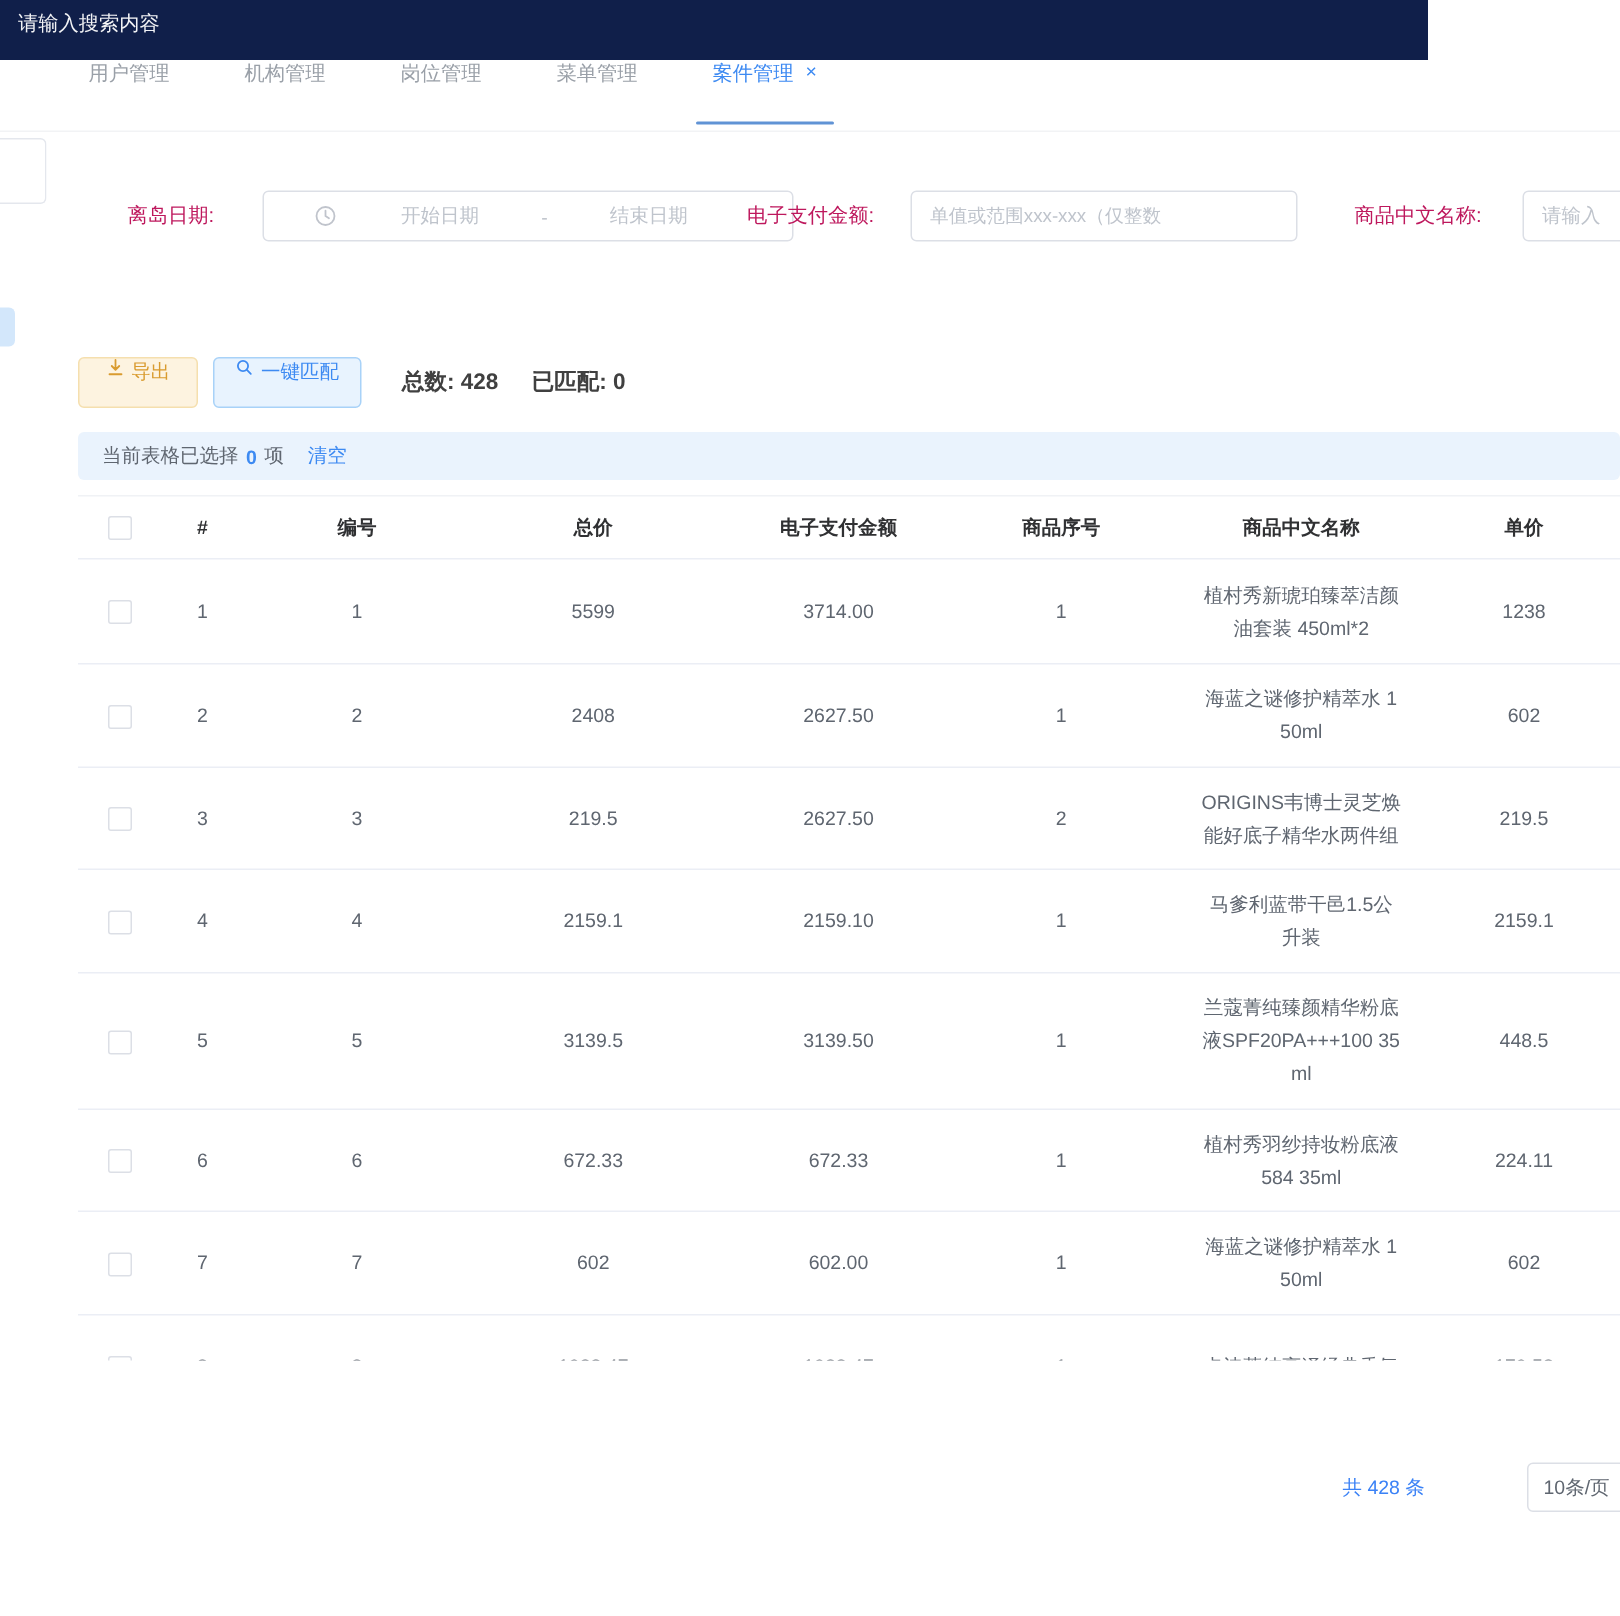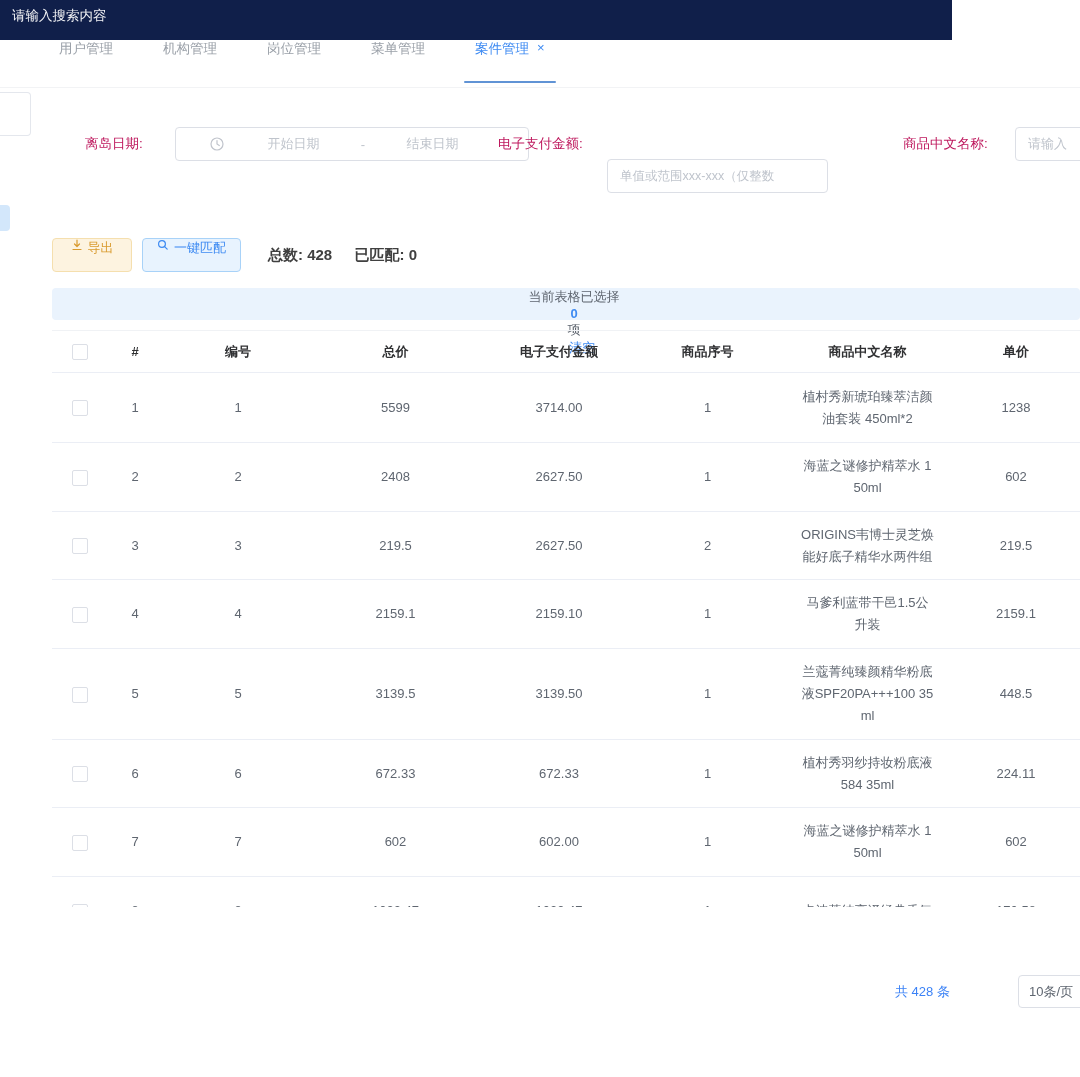--- a/index.html
+++ b/index.html
@@ -43,41 +43,41 @@
   
   .flabel{position:absolute;top:126px;height:36px;line-height:36px;font-size:13.5px;color:#be185d;}
   .finput{
     position:absolute;top:127px;height:34px;background:#fff;
     border:1px solid #dcdfe6;border-radius:4px;box-sizing:border-box;
     display:flex;align-items:center;font-size:13px;color:#bfc4cc;
   }
   .date-range{left:155px;width:354px;padding:0 28px;margin-left:20px;}
   .date-range .seg{flex:1;text-align:center;}
   .clock{width:14px;height:14px;margin:0 2px 0 6px;flex:0 0 auto;}
-  .amount-input{left:607px;width:221px;padding:0 12px;font-size:12.5px;margin-top:32px;}
+  .amount-input{left:607px;width:258px;padding:0 12px;font-size:12.5px;}
   .product-input{left:1015px;width:120px;padding:0 12px;}
   
   .btn{
     position:absolute;top:238px;height:34px;border-radius:4px;box-sizing:border-box;
     display:flex;align-items:flex-start;justify-content:center;font-size:13px;cursor:pointer;
   }
   .btn-export{left:52px;width:80px;background:#fdf3e0;border:1px solid #f5dfae;color:#d99b2f;}
   .btn-match{left:142px;width:99px;background:#e8f3fe;border:1px solid #a8d2f8;color:#3d8af2;font-family:Liberation Serif, serif;}
   .btn svg{margin-right:5px;}
   .stats{
     position:absolute;left:268px;top:238px;height:34px;line-height:34px;
     font-size:15px;color:#404040;font-weight:600;
   }
   .stats b{font-weight:600;}
   .stats .gap{display:inline-block;width:14px;}
   
   .selbar{
     position:absolute;left:52px;top:288px;width:1028px;height:32px;
     background:#eaf3fd;border-radius:4px;box-sizing:border-box;
-    display:flex;align-items:center;padding-left:16px;font-size:13px;color:#5f6670;flex-direction:column;
+    display:flex;align-items:center;padding-left:16px;font-size:13px;color:#5f6670;
   }
   .selbar .num{color:#3d8af2;font-weight:700;margin:0 5px;}
   .selbar .clear{color:#3d8af2;margin-left:16px;cursor:pointer;}
   .selbar .unit{margin-left:0;}
   
   .table-wrap{
     position:absolute;left:52px;top:330px;width:1128px;height:577px;overflow:hidden;
   }
   .thead,.trow{
     display:grid;

